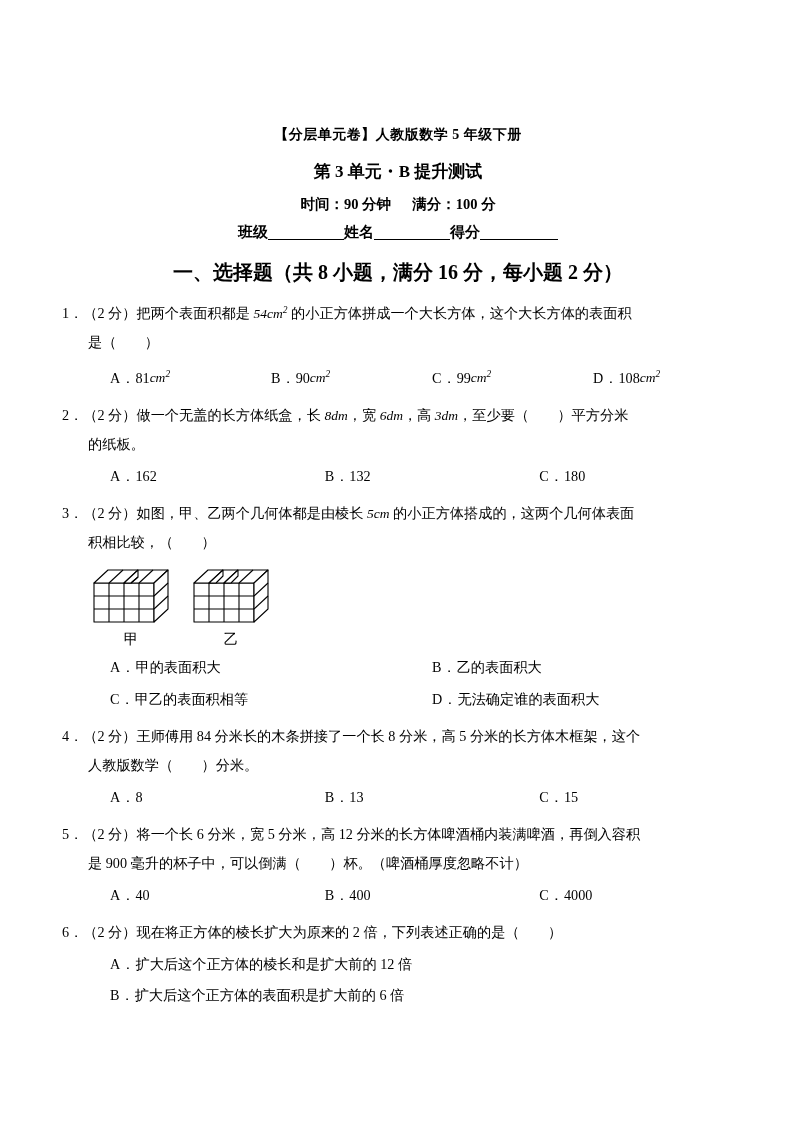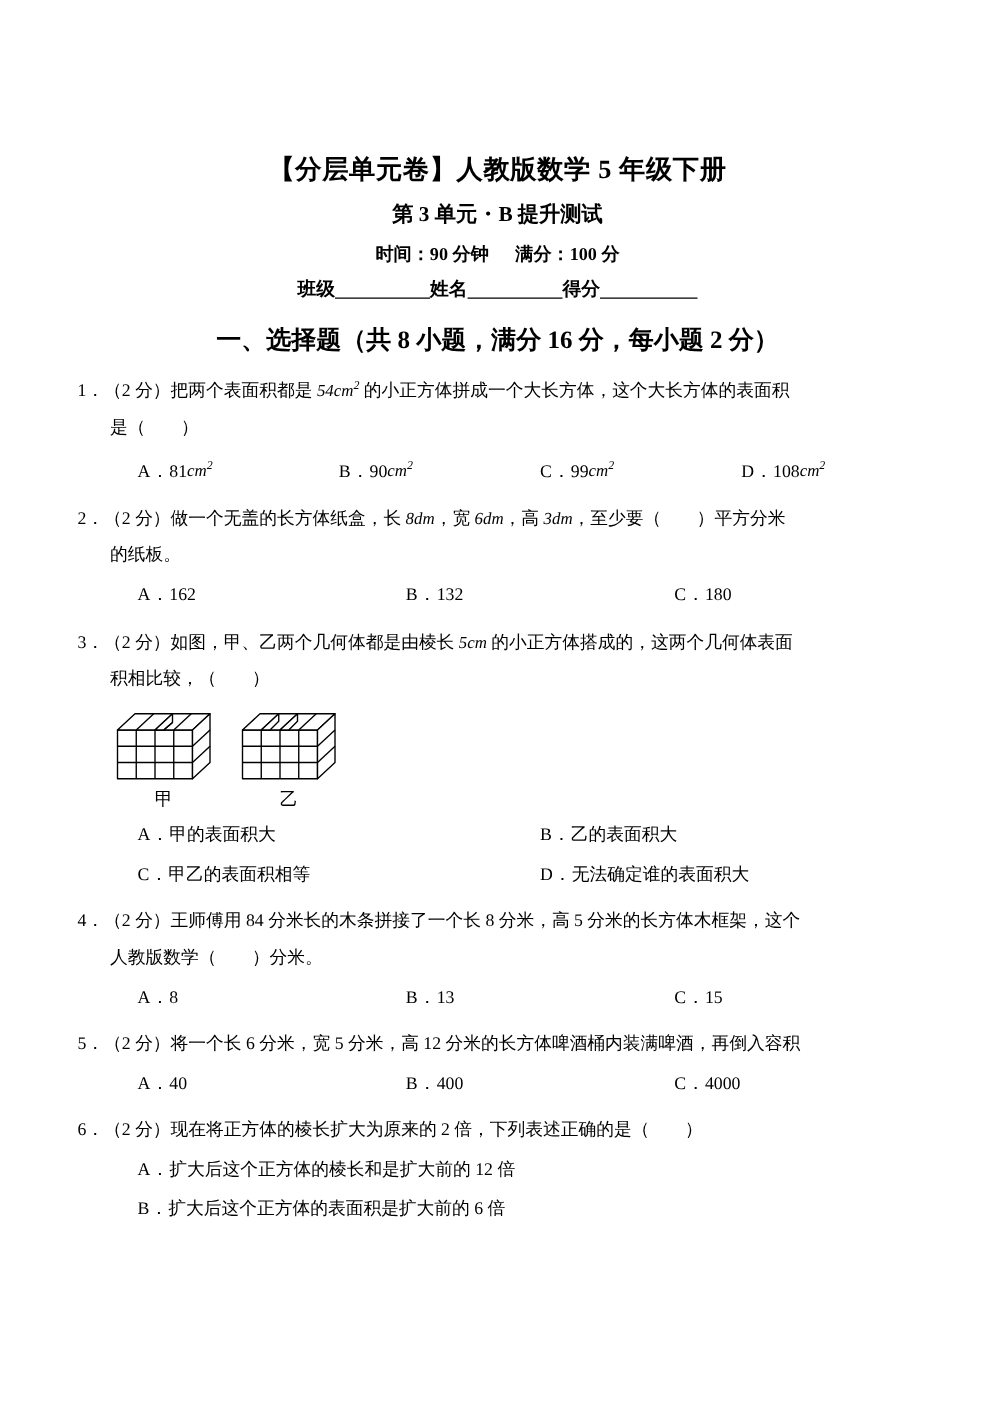--- a/index.html
+++ b/index.html
@@ -27,21 +27,21 @@
     position: absolute;
     left: 62px;
     top: 118px;
     width: 672px;
   }
 
   
   .doc-title {
     text-align: center;
     font-weight: bold;
-    font-size: 21px;
+    font-size: 14px;
     line-height: 34px;
     letter-spacing: 0.5px;
     white-space: nowrap;
   }
   .doc-subtitle {
     text-align: center;
     font-weight: bold;
     font-size: 17px;
     line-height: 32px;
     margin-top: 4px;
@@ -255,20 +255,21 @@
       <span class="q-line indent">人教版数学（　　）分米。</span>
     </div>
     <div class="opts cols3">
       <span class="opt"><span class="lbl">A．</span><span>8</span></span>
       <span class="opt"><span class="lbl">B．</span><span>13</span></span>
       <span class="opt"><span class="lbl">C．</span><span>15</span></span>
     </div>
 
     <div class="question">
       <span class="q-line"><span class="num">5．</span><span>（2 分）</span><span>将一个长 6 分米，宽 5 分米，高 12 分米的长方体啤酒桶内装满啤酒，再倒入容积</span></span>
+      <span class="q-line indent">是 900 毫升的杯子中，可以倒满（　　）杯。（啤酒桶厚度忽略不计）</span>
     </div>
     <div class="opts cols3">
       <span class="opt"><span class="lbl">A．</span><span>40</span></span>
       <span class="opt"><span class="lbl">B．</span><span>400</span></span>
       <span class="opt"><span class="lbl">C．</span><span>4000</span></span>
     </div>
 
     <div class="question">
       <span class="q-line"><span class="num">6．</span><span>（2 分）</span><span>现在将正方体的棱长扩大为原来的 2 倍，下列表述正确的是（　　）</span></span>
     </div>

